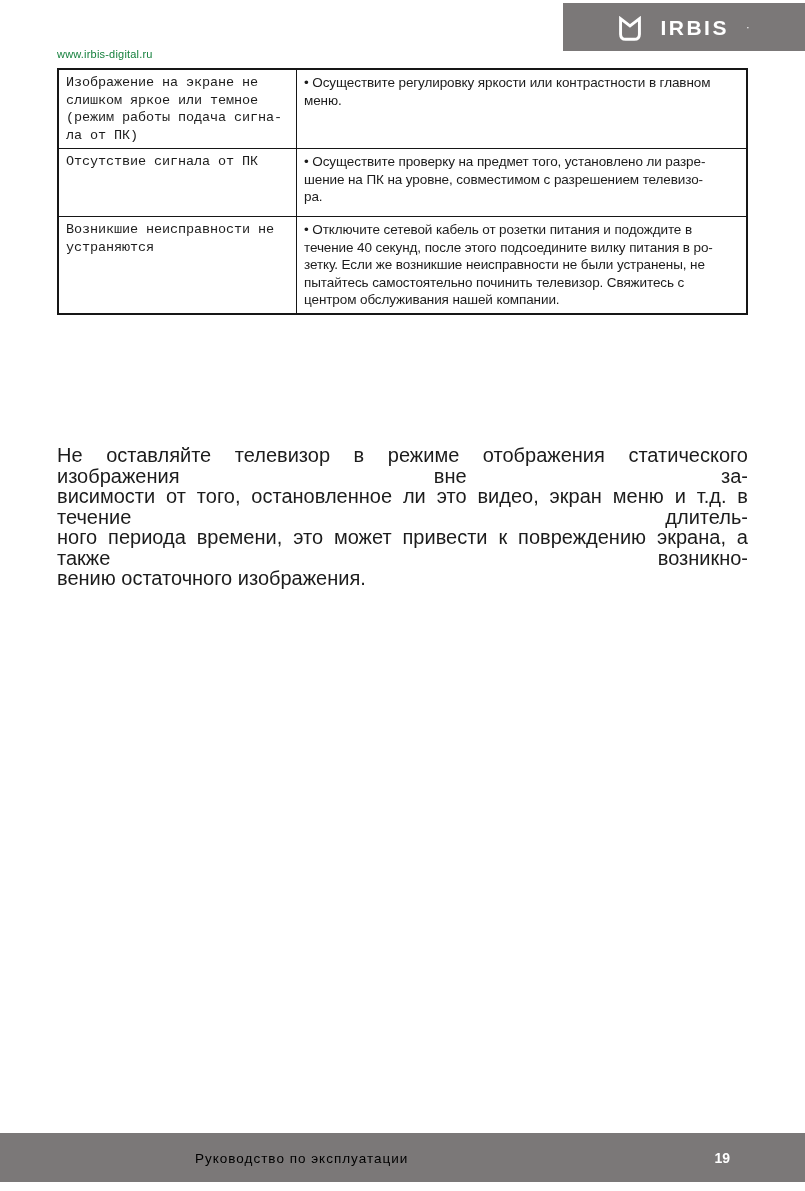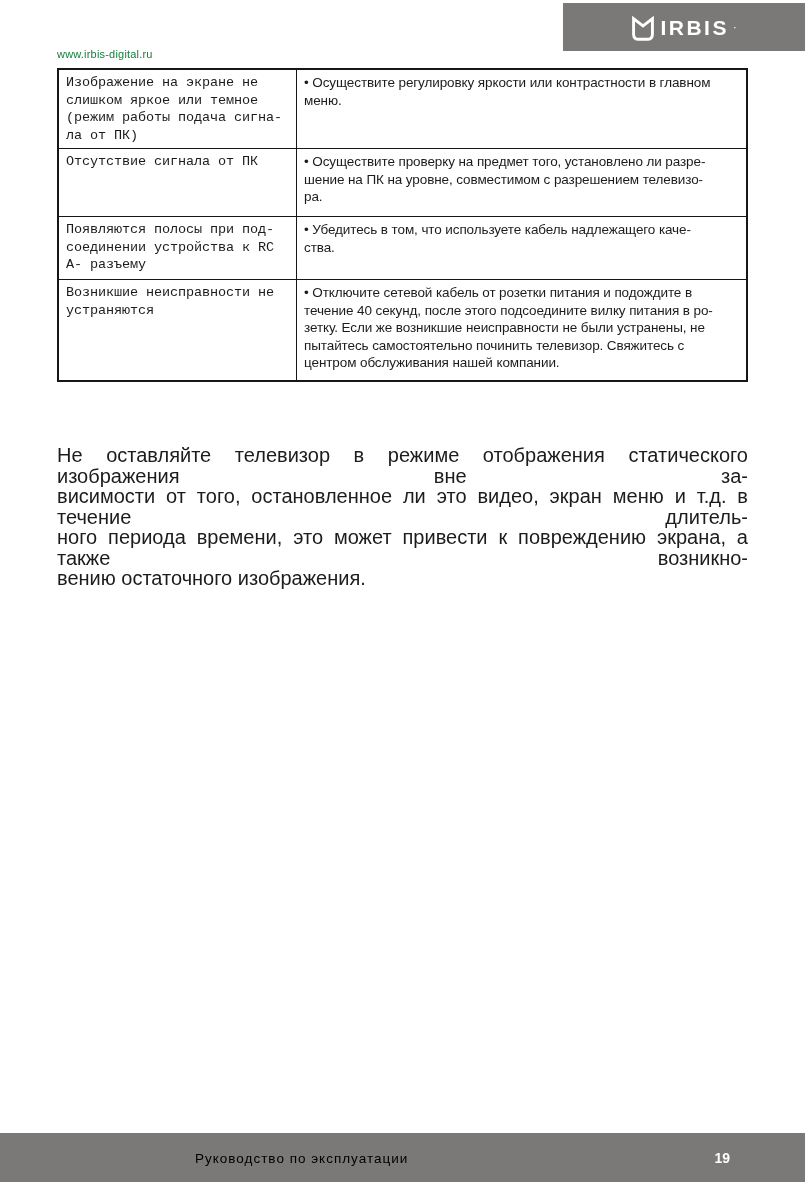--- a/index.html
+++ b/index.html
@@ -4,21 +4,21 @@
 <style>
   html,body{margin:0;padding:0;background:#ffffff;}
   body{width:805px;height:1191px;position:relative;overflow:hidden;
        font-family:"Liberation Sans",sans-serif;color:#1c1c1c;}
 
   
   .site-url{position:absolute;left:57px;top:32px;font-size:11px;color:#15803d;
             letter-spacing:.2px;margin-top:16px;}
   .brand-block{position:absolute;left:563px;top:3px;width:242px;height:48px;
                background:#7b7878;display:flex;align-items:center;justify-content:center;}
-  .brand-inner{display:flex;align-items:center;gap:5px;}
+  .brand-inner{display:flex;align-items:center;gap:18px;}
   .brand-logo{width:24px;height:26px;display:block;margin-top:4px;}
   .brand-name{color:#ffffff;font-size:21px;font-weight:700;letter-spacing:2.5px;
               line-height:1;}
   .brand-mark{color:#ffffff;font-size:11px;vertical-align:9px;margin-left:-1px;}
 
   
   .tbl{position:absolute;left:57px;top:68px;width:691px;border-collapse:collapse;
        table-layout:fixed;}
   .tbl,.tbl td{border:1.6px solid #161616;}
   .tbl{border-width:2px;}
@@ -77,31 +77,20 @@
           <div class="line">Отсутствие сигнала от ПК</div>
         </td>
     <td>
           <div class="line">• Осуществите проверку на предмет того, установлено ли разре-</div>
           <div class="line">шение на ПК на уровне, совместимом с разрешением телевизо-</div>
           <div class="line">ра.</div>
         </td>
   </tr>
   <tr>
     <td class="col-problem">
-          <div class="line">Появляются полосы при под-</div>
-          <div class="line">соединении устройства к RC</div>
-          <div class="line">A- разъему</div>
-        </td>
-    <td>
-          <div class="line">• Убедитесь в том, что используете кабель надлежащего каче-</div>
-          <div class="line">ства.</div>
-        </td>
-  </tr>
-  <tr>
-    <td class="col-problem">
           <div class="line">Возникшие неисправности не</div>
           <div class="line">устраняются</div>
         </td>
     <td>
           <div class="line">• Отключите сетевой кабель от розетки питания и подождите в</div>
           <div class="line">течение 40 секунд, после этого подсоедините вилку питания в ро-</div>
           <div class="line">зетку. Если же возникшие неисправности не были устранены, не</div>
           <div class="line">пытайтесь самостоятельно починить телевизор. Свяжитесь с</div>
           <div class="line">центром обслуживания нашей компании.</div>
         </td>

